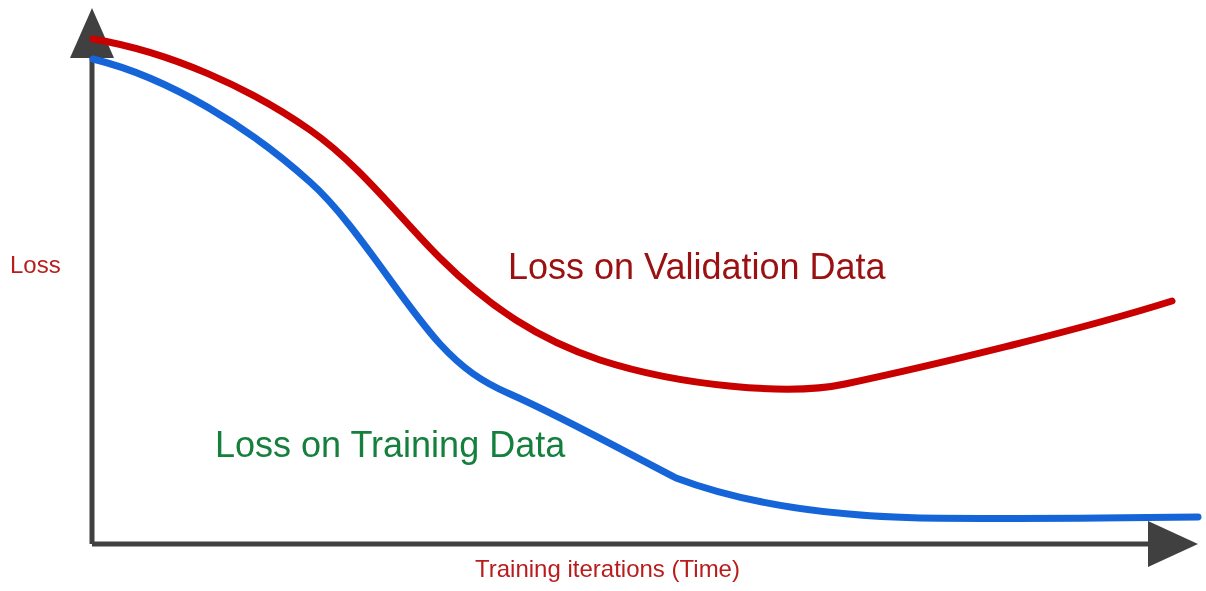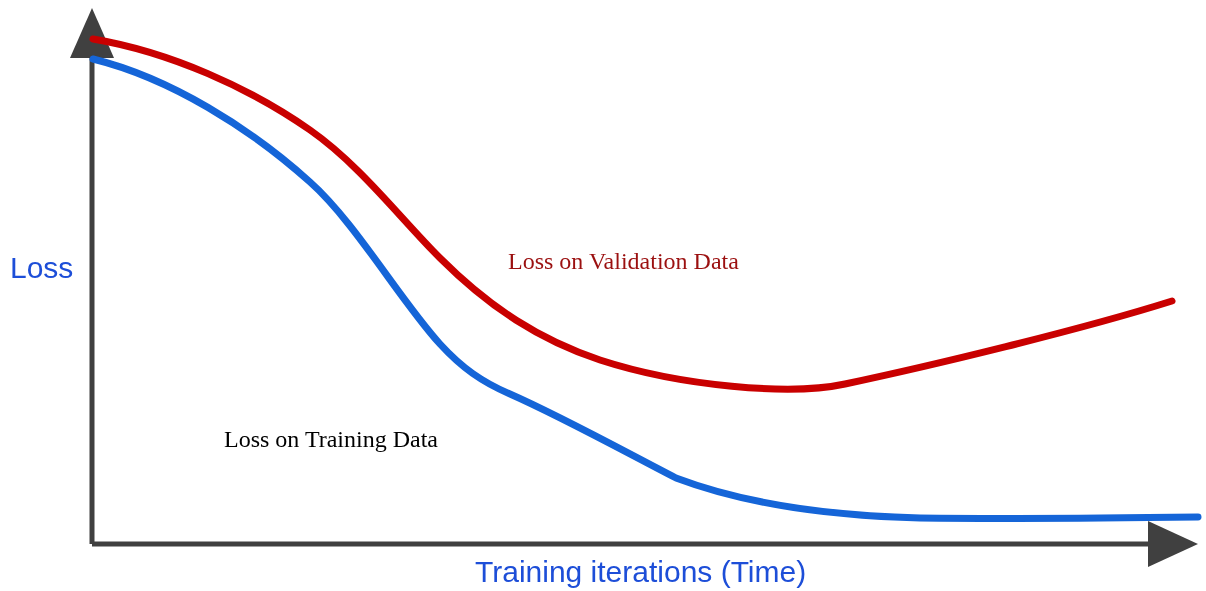--- a/index.html
+++ b/index.html
@@ -20,50 +20,50 @@
   #plot-svg {
     position: absolute;
     left: 0;
     top: 0;
     width: 1206px;
     height: 591px;
   }
   .axis-label {
     position: absolute;
     font-family: "Liberation Sans", sans-serif;
-    font-size: 30px;
-    color: #1d4ed8;
+    font-size: 24px;
+    color: #b91c1c;
     white-space: nowrap;
     line-height: 1;
   }
   #y-axis-title {
     left: 10px;
     top: 253px;
   }
   #x-axis-title {
     left: 475px;
     top: 557px;
     text-align: right;
   }
   .series-label {
     position: absolute;
-    font-family: Liberation Serif, serif;
-    font-size: 24px;
+    font-family: Liberation Sans, sans-serif;
+    font-size: 36px;
     white-space: nowrap;
     line-height: 1;
   }
   #validation-series-label {
     left: 508px;
     top: 249px;
     color: #9b1010;
   }
   #training-series-label {
-    left: 224px;
+    left: 215px;
     top: 427px;
-    color: #000000;
+    color: #15803d;
   }
 </style>
 </head>
 <body>
 
 <div id="canvas">
 
   <svg id="plot-svg" viewBox="0 0 1206 591" preserveAspectRatio="none" aria-hidden="true">
 
     <path d="M 92 544 L 92 34" stroke="#404040" stroke-width="5" fill="none" stroke-linecap="butt"></path>

